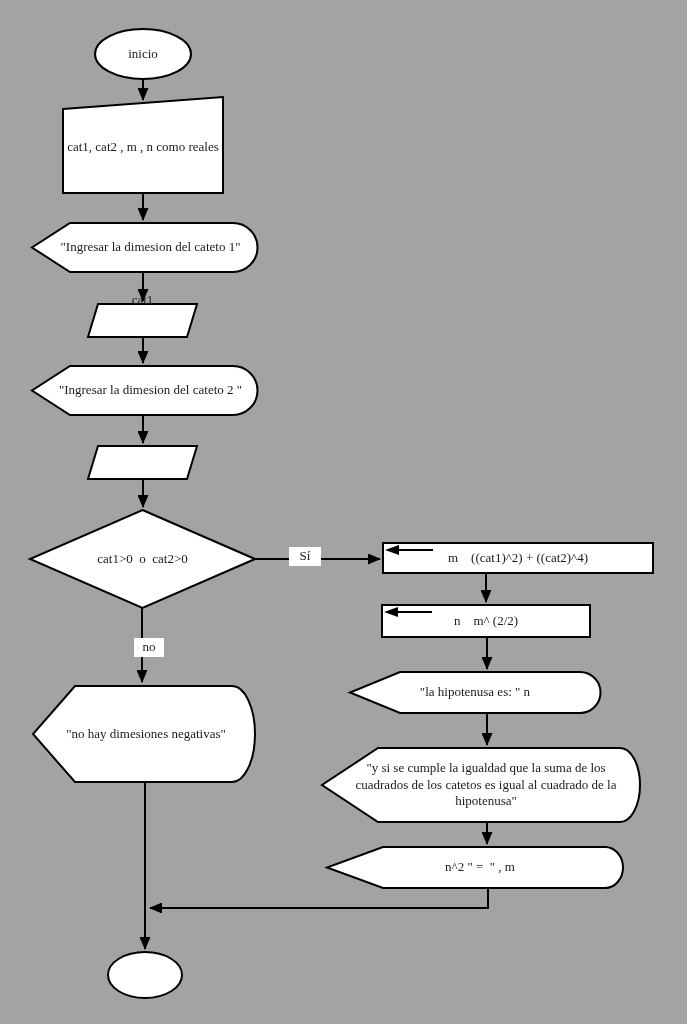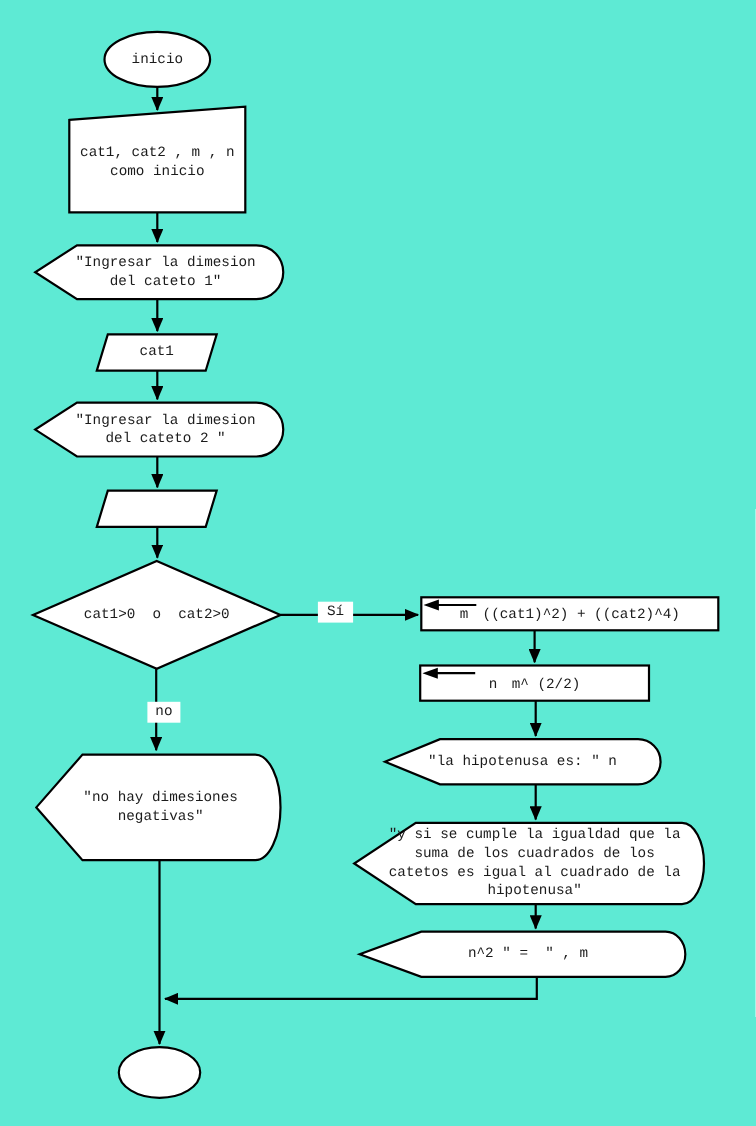--- a/index.html
+++ b/index.html
@@ -1,18 +1,18 @@
 <!DOCTYPE html>
 <html><head>
 <meta charset="utf-8">
 <style>
   html,body{margin:0;padding:0;background:#ffffff;}
   .canvas{
-    position:relative;width:687px;height:1024px;background:#5eead4;
-    font-family:Liberation Mono, monospace;color:#1b1b1b;overflow:hidden;
+    position:relative;width:687px;height:1024px;background:#a3a3a3;
+    font-family:Liberation Serif, serif;color:#1b1b1b;overflow:hidden;
   }
   .canvas svg{position:absolute;left:0;top:0;z-index:0;}
   .lbl{
     position:absolute;z-index:1;display:flex;align-items:center;justify-content:center;
     text-align:center;font-size:13px;line-height:1.3;color:#1b1b1b;
   }
   .pre{white-space:pre;}
   .onLine{background:#ffffff;padding:0 2px;}
   .assign{
     position:absolute;z-index:1;display:flex;align-items:center;justify-content:center;
@@ -64,25 +64,25 @@
       <path d="M487 713 V745" marker-end="url(#arrow)"></path>
       <path d="M487 822 V844" marker-end="url(#arrow)"></path>
       <path d="M488 888 V908 H150" marker-end="url(#arrow)"></path>
       <path d="M142 608 V682" marker-end="url(#arrow)"></path>
       <path d="M145 782 V949" marker-end="url(#arrow)"></path>
     </g>
   </svg>
 
   <div class="lbl" style="left:95px;top:31px;width:96px;height:46px;">inicio</div>
 
-  <div class="lbl" style="left:66px;top:105px;width:154px;height:85px;">cat1, cat2 , m , n como inicio</div>
+  <div class="lbl" style="left:66px;top:105px;width:154px;height:85px;">cat1, cat2 , m , n como reales</div>
 
   <div class="lbl" style="left:58px;top:223px;width:185px;height:49px;">"Ingresar la dimesion del cateto 1"</div>
 
-  <div class="lbl" style="left:88px;top:308px;width:109px;height:25px;text-align:center;">cat1</div>
+  <div class="lbl" style="left:88px;top:288px;width:109px;height:25px;text-align:center;">cat1</div>
 
   <div class="lbl" style="left:58px;top:366px;width:185px;height:49px;">"Ingresar la dimesion del cateto 2 "</div>
 
 
   <div class="lbl pre" style="left:52px;top:534px;width:181px;height:50px;">cat1&gt;0  o  cat2&gt;0</div>
 
   <div class="lbl onLine" style="left:289px;top:547px;width:28px;height:19px;">Sí</div>
 
   <div class="lbl onLine" style="left:134px;top:638px;width:26px;height:19px;">no</div>
 

